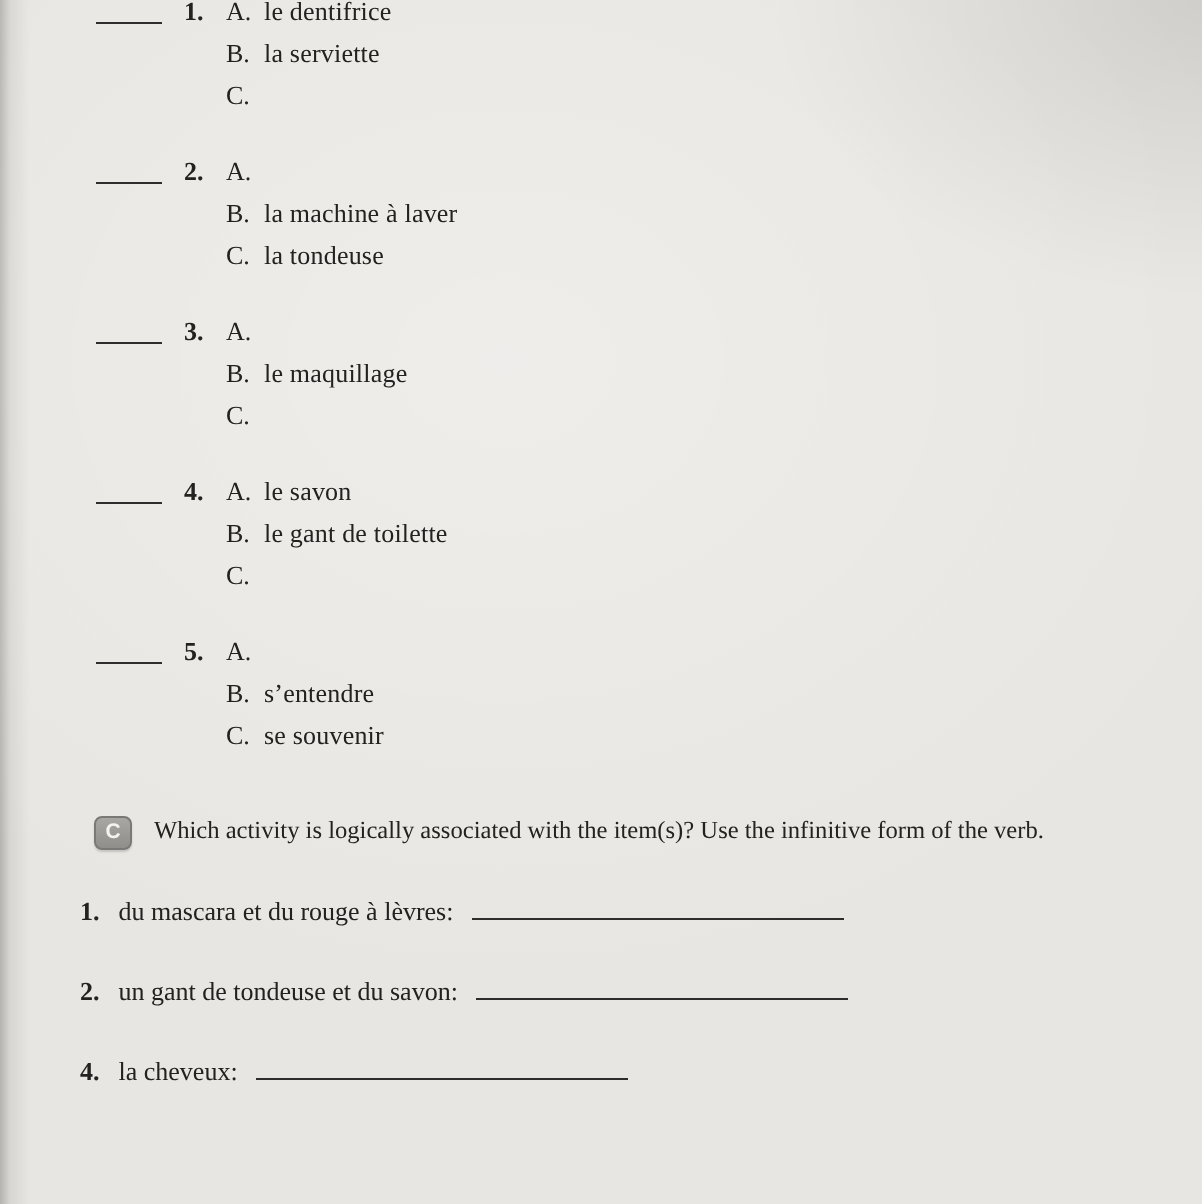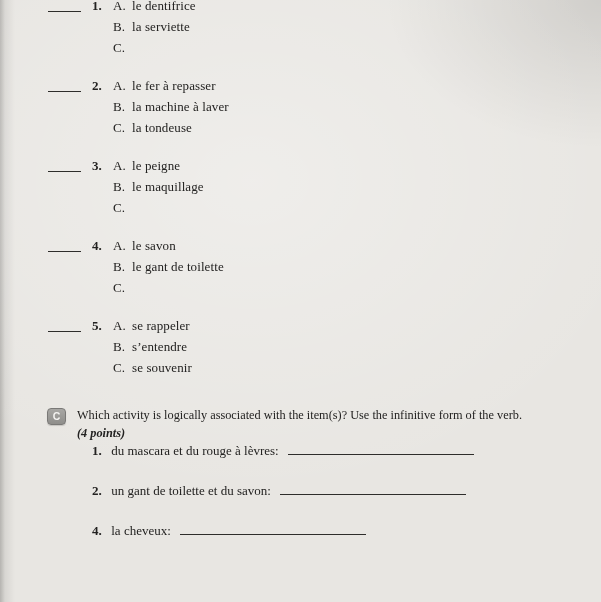--- a/index.html
+++ b/index.html
@@ -51,21 +51,21 @@
   }
   .instr{line-height:18px;}
   .instr-text{
     display:block;font-weight:400;font-size:12.3px;white-space:nowrap;
   }
   .instr-points{
     display:block;font-style:italic;font-weight:600;font-size:12.3px;
   }
 
   
-  .items{padding-left:92px;}
+  .items{margin-top:22px;padding-left:40px;}
   .item{line-height:18px;font-size:13px;margin-bottom:22px;white-space:nowrap;}
   .item-num{font-weight:700;display:inline-block;min-width:16px;}
   .item-text{margin-right:6px;}
   .item-blank{
     display:inline-block;width:186px;height:12px;
     border-bottom:1.3px solid #2e2d2b;
   }
 </style>
 </head>
 <body>
@@ -82,79 +82,75 @@
         <span class="mc-text" style="grid-area:1/4">le dentifrice</span>
         <span class="mc-letter" style="grid-area:2/3">B.</span>
         <span class="mc-text" style="grid-area:2/4">la serviette</span>
         <span class="mc-letter" style="grid-area:3/3">C.</span>
       </div>
 
       <div class="question">
         <span class="mc-blank" style="grid-area:1/1"></span>
         <span class="mc-num" style="grid-area:1/2">2.</span>
         <span class="mc-letter" style="grid-area:1/3">A.</span>
-        <span class="mc-text" style="grid-area:1/4">le fer à repasser</span>
         <span class="mc-letter" style="grid-area:2/3">B.</span>
         <span class="mc-text" style="grid-area:2/4">la machine à laver</span>
         <span class="mc-letter" style="grid-area:3/3">C.</span>
         <span class="mc-text" style="grid-area:3/4">la tondeuse</span>
       </div>
 
       <div class="question">
         <span class="mc-blank" style="grid-area:1/1"></span>
         <span class="mc-num" style="grid-area:1/2">3.</span>
         <span class="mc-letter" style="grid-area:1/3">A.</span>
-        <span class="mc-text" style="grid-area:1/4">le peigne</span>
         <span class="mc-letter" style="grid-area:2/3">B.</span>
         <span class="mc-text" style="grid-area:2/4">le maquillage</span>
         <span class="mc-letter" style="grid-area:3/3">C.</span>
       </div>
 
       <div class="question">
         <span class="mc-blank" style="grid-area:1/1"></span>
         <span class="mc-num" style="grid-area:1/2">4.</span>
         <span class="mc-letter" style="grid-area:1/3">A.</span>
         <span class="mc-text" style="grid-area:1/4">le savon</span>
         <span class="mc-letter" style="grid-area:2/3">B.</span>
         <span class="mc-text" style="grid-area:2/4">le gant de toilette</span>
         <span class="mc-letter" style="grid-area:3/3">C.</span>
       </div>
 
       <div class="question">
         <span class="mc-blank" style="grid-area:1/1"></span>
         <span class="mc-num" style="grid-area:1/2">5.</span>
         <span class="mc-letter" style="grid-area:1/3">A.</span>
-        <span class="mc-text" style="grid-area:1/4">se rappeler</span>
         <span class="mc-letter" style="grid-area:2/3">B.</span>
         <span class="mc-text" style="grid-area:2/4">s’entendre</span>
         <span class="mc-letter" style="grid-area:3/3">C.</span>
         <span class="mc-text" style="grid-area:3/4">se souvenir</span>
       </div>
 
     </div>
 
     <div class="sec-c-header">
       <span class="sec-badge">C</span>
       <span class="instr">
         <span class="instr-text">Which activity is logically associated with the item(s)? Use the infinitive form of the verb.</span>
-        <span class="instr-points">(4 points)</span>
       </span>
     </div>
 
     <div class="items">
 
       <div class="item">
         <span class="item-num">1.</span>
         <span class="item-text">du mascara et du rouge à lèvres:</span>
         <span class="item-blank"></span>
       </div>
 
       <div class="item">
         <span class="item-num">2.</span>
-        <span class="item-text">un gant de toilette et du savon:</span>
+        <span class="item-text">un gant de tondeuse et du savon:</span>
         <span class="item-blank"></span>
       </div>
 
 
       <div class="item">
         <span class="item-num">4.</span>
         <span class="item-text">la cheveux:</span>
         <span class="item-blank"></span>
       </div>
 

